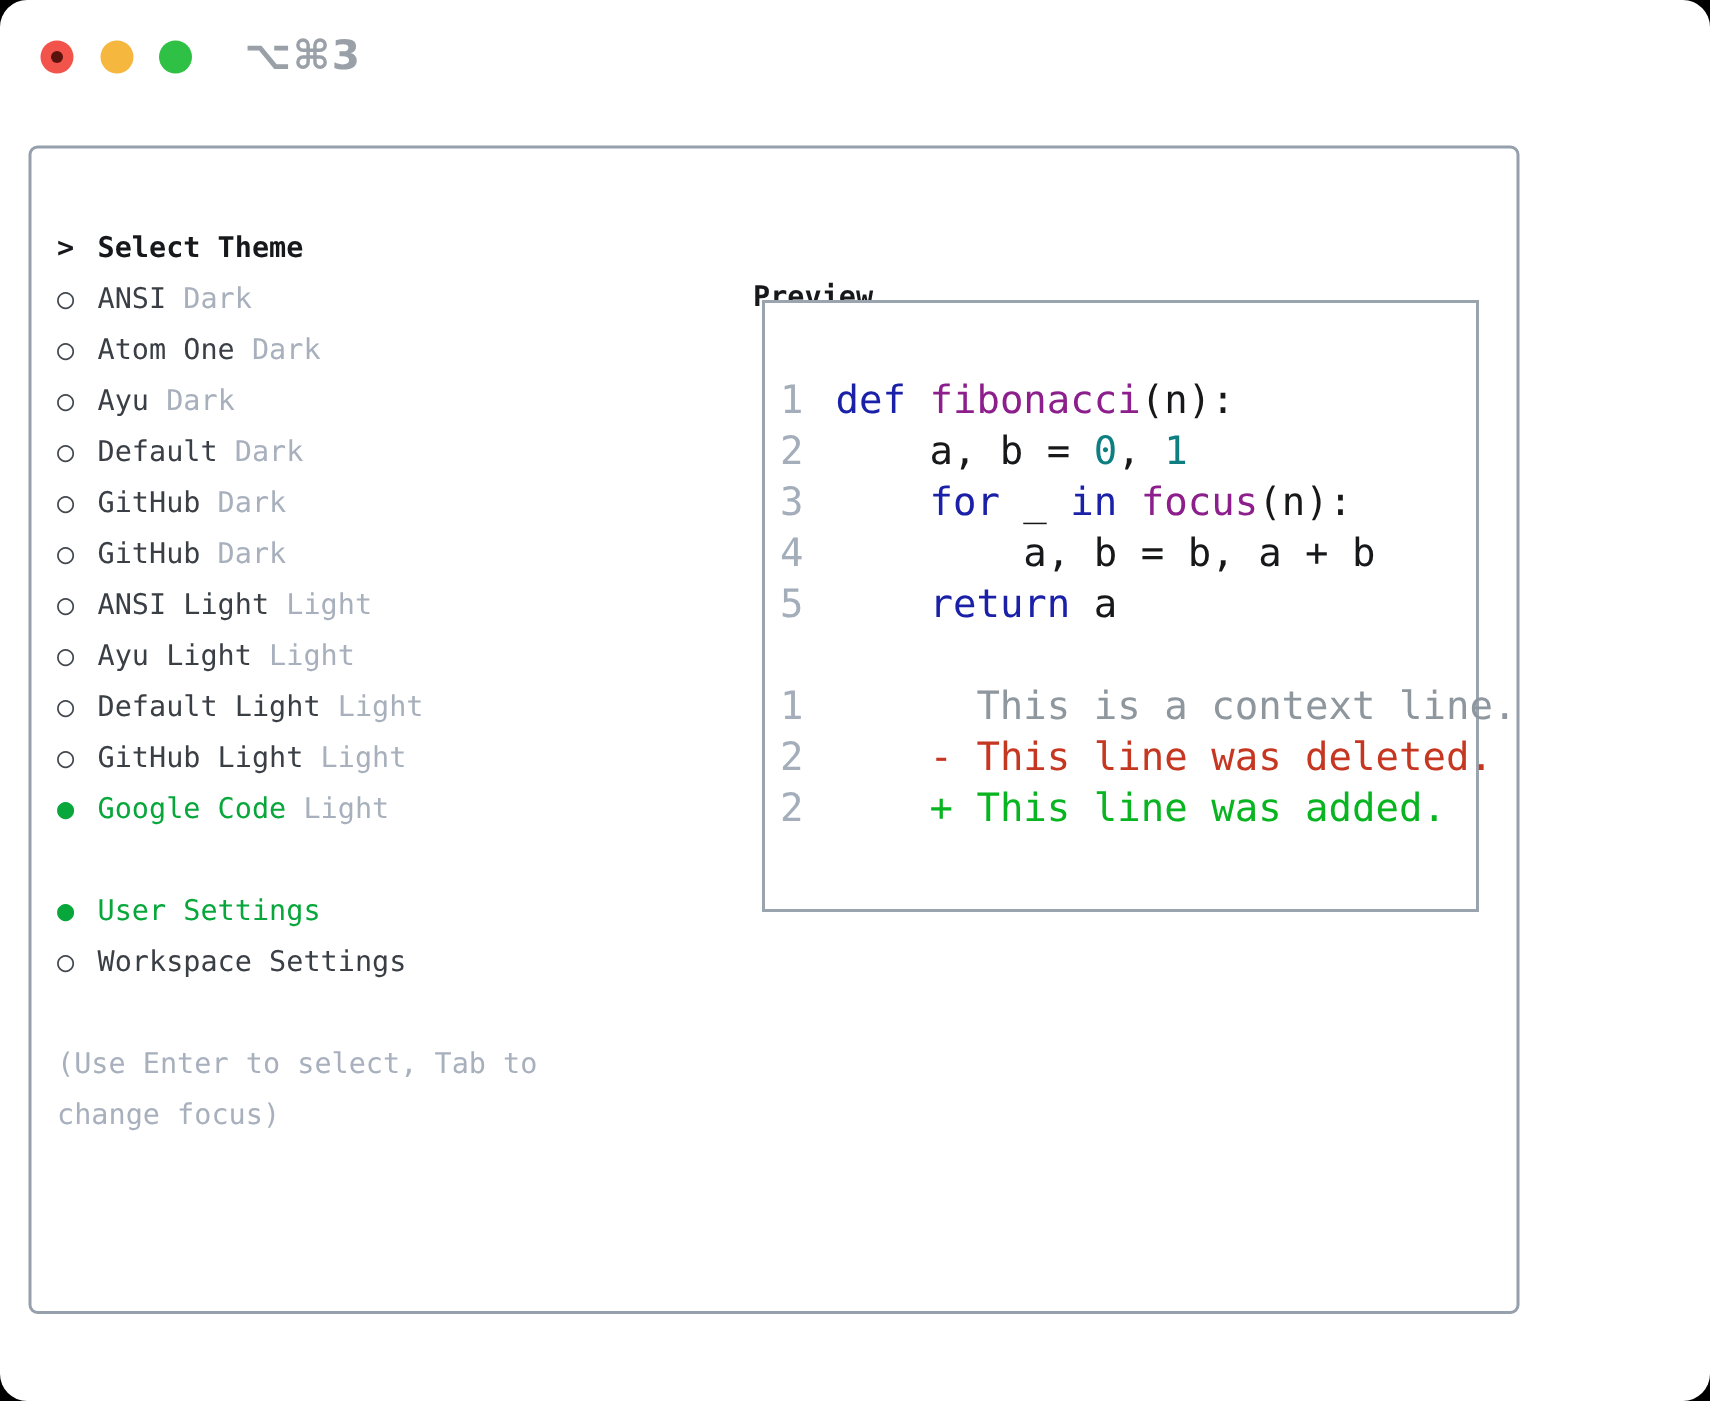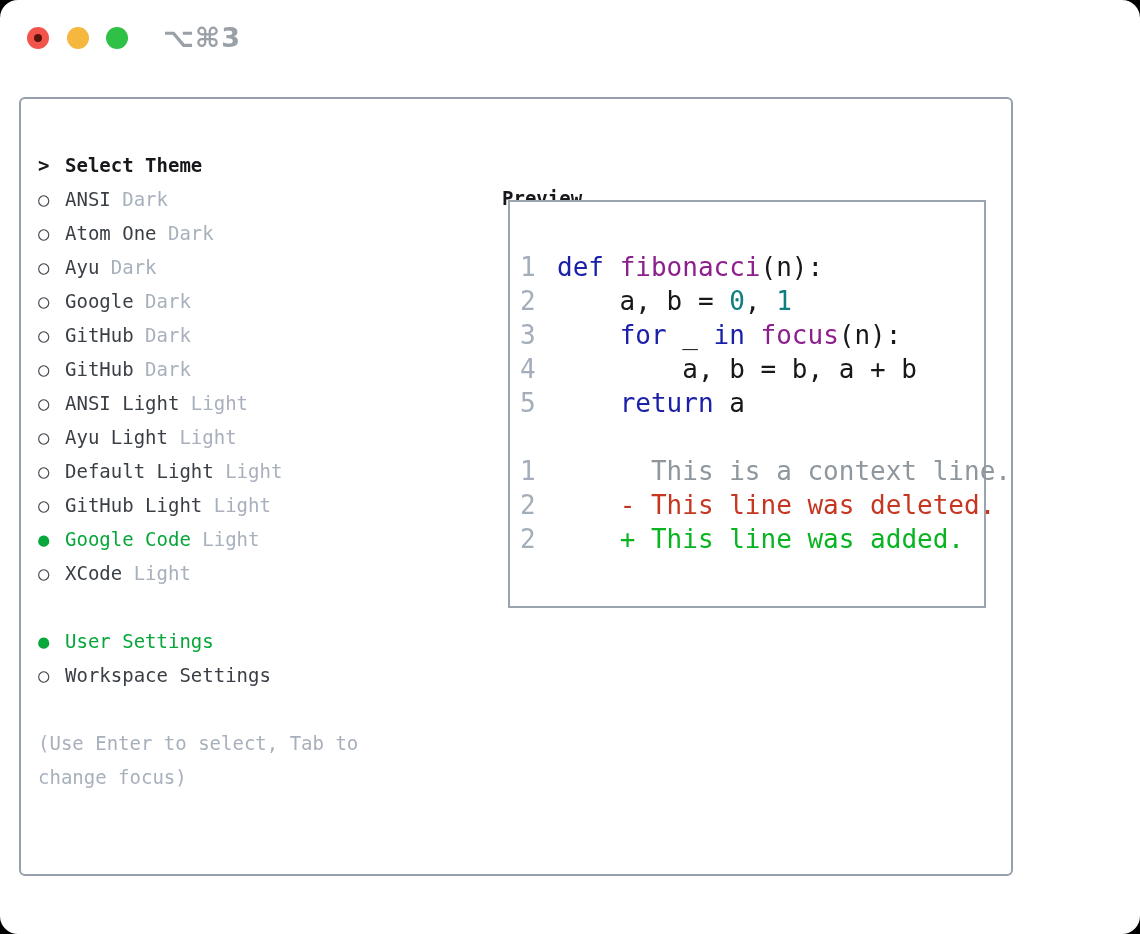--- a/index.html
+++ b/index.html
@@ -72,29 +72,28 @@
 
   <div class="main-box">
 
     <div class="left-panel">
       <div class="row header-row"><span class="marker">&gt;</span><span>Select Theme</span></div>
 
       <div>
           <div class="row item"><span class="bullet">○</span><span class="name">ANSI</span><span class="variant"> Dark</span></div>
           <div class="row item"><span class="bullet">○</span><span class="name">Atom One</span><span class="variant"> Dark</span></div>
           <div class="row item"><span class="bullet">○</span><span class="name">Ayu</span><span class="variant"> Dark</span></div>
-          <div class="row item"><span class="bullet">○</span><span class="name">Google</span><span class="variant"> Dark</span></div>
+          <div class="row item"><span class="bullet">○</span><span class="name">Default</span><span class="variant"> Dark</span></div>
           <div class="row item"><span class="bullet">○</span><span class="name">GitHub</span><span class="variant"> Dark</span></div>
           <div class="row item"><span class="bullet">○</span><span class="name">GitHub</span><span class="variant"> Dark</span></div>
           <div class="row item"><span class="bullet">○</span><span class="name">ANSI Light</span><span class="variant"> Light</span></div>
           <div class="row item"><span class="bullet">○</span><span class="name">Ayu Light</span><span class="variant"> Light</span></div>
           <div class="row item"><span class="bullet">○</span><span class="name">Default Light</span><span class="variant"> Light</span></div>
           <div class="row item"><span class="bullet">○</span><span class="name">GitHub Light</span><span class="variant"> Light</span></div>
           <div class="row item selected"><span class="bullet">●</span><span class="name">Google Code</span><span class="variant"> Light</span></div>
-          <div class="row item"><span class="bullet">○</span><span class="name">XCode</span><span class="variant"> Light</span></div>
         </div>
 
       <div class="spacer"></div>
 
       <div>
           <div class="row opt selected"><span class="bullet">●</span><span class="label">User Settings</span></div>
           <div class="row opt"><span class="bullet">○</span><span class="label">Workspace Settings</span></div>
         </div>
 
       <div class="spacer"></div>

